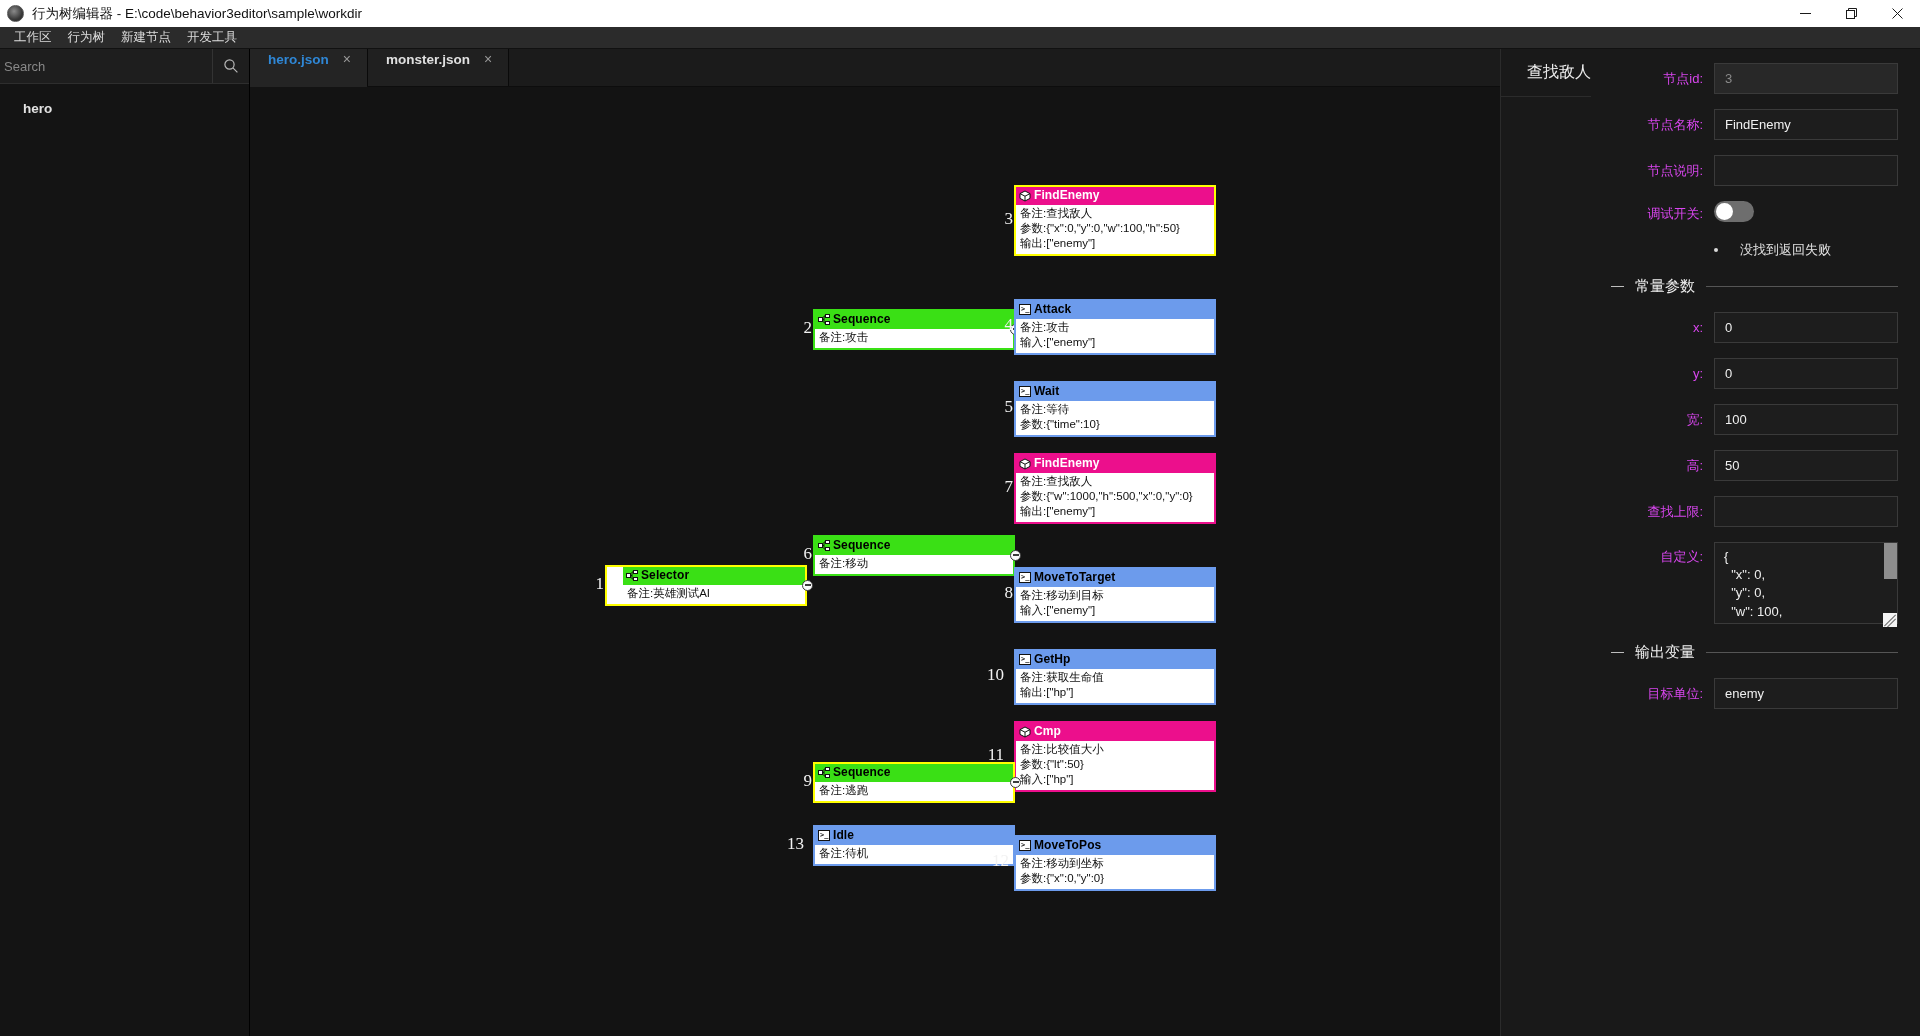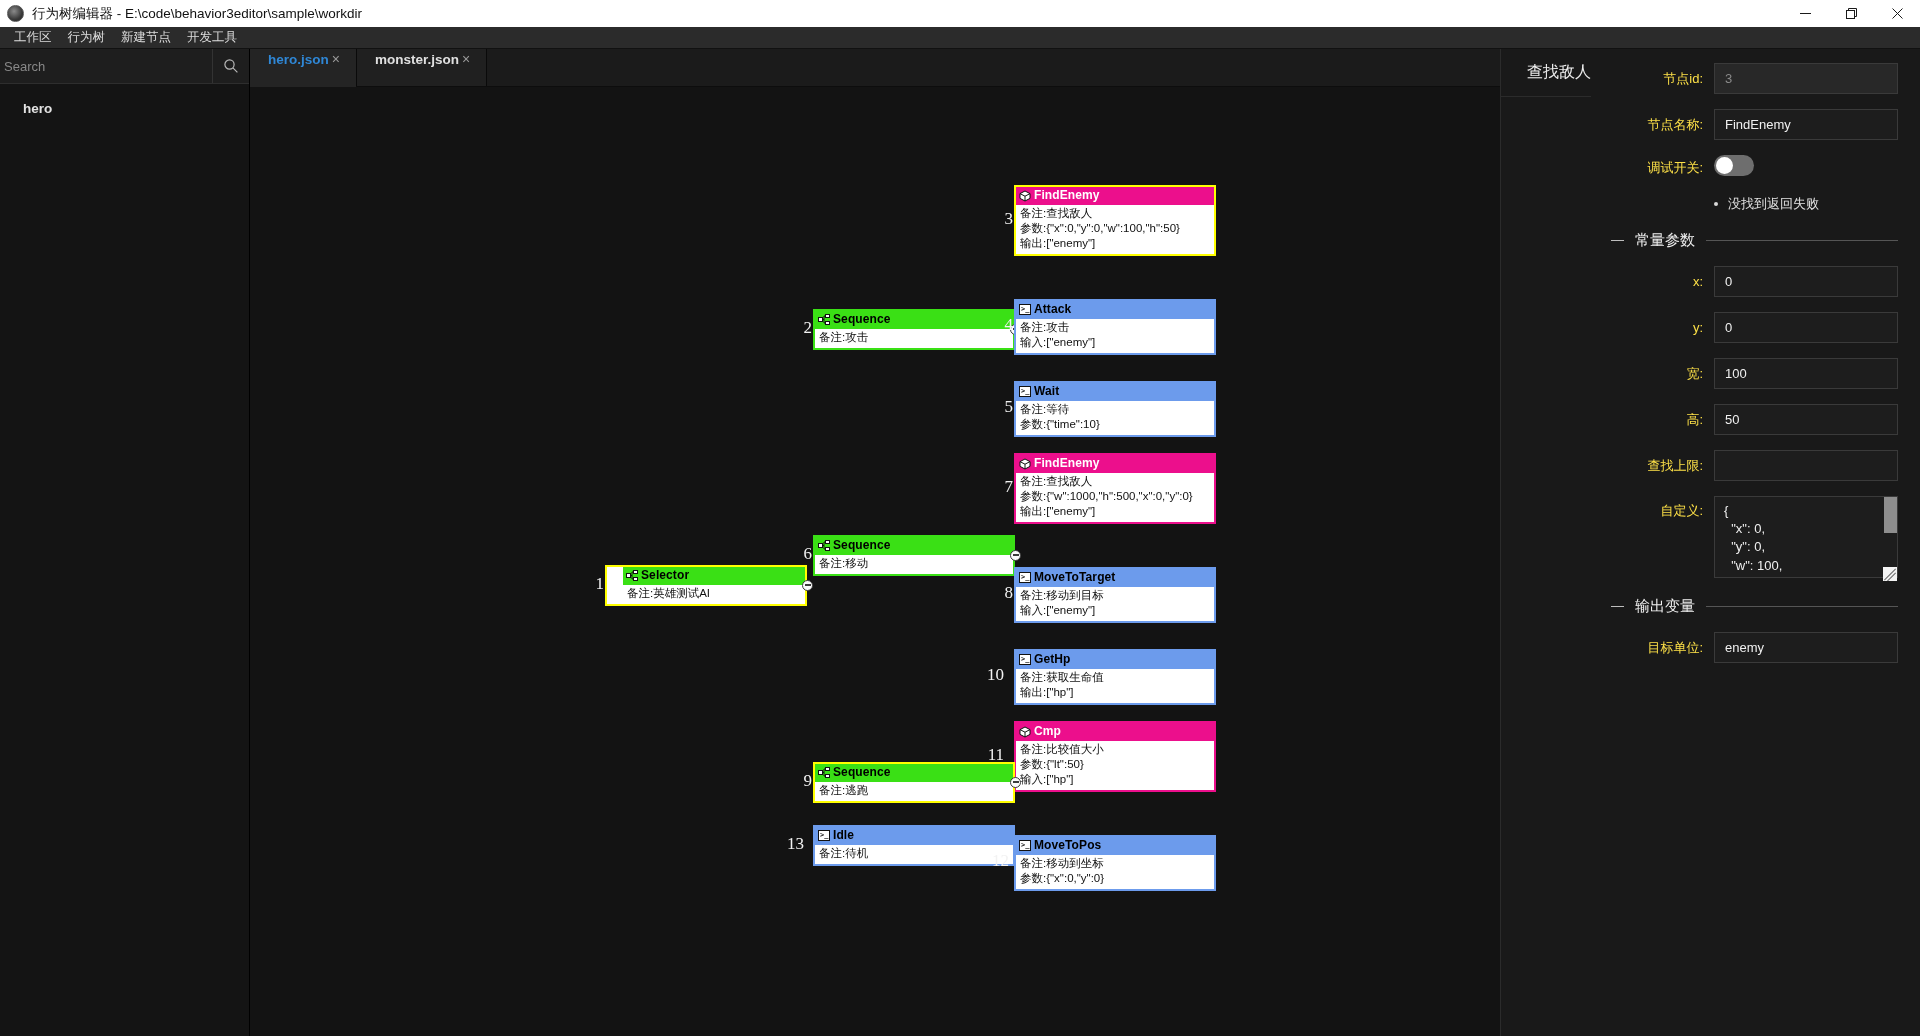--- a/index.html
+++ b/index.html
@@ -82,21 +82,21 @@
     width: 4px; background: #1b7fe0;
   }
 
   
   #center { flex: 1; display: flex; flex-direction: column; background: #121212; min-width: 0;}
   #tabbar {
     height: 38px; background: #1b1b1b; display: flex; align-items: stretch;
     border-bottom: 1px solid #0d0d0d; flex: none;
   }
   .tab {
-    display: flex; align-items: center; gap: 3px;
+    display: flex; align-items: center; gap: 14px;
     padding: 0 16px 17px 18px; font-size: 13.5px;
     background: #202020; border-right: 1px solid #0a0a0a;
     color: #e0e0e0; font-weight: bold; position: relative;
   }
   .tab.active { background: #242424; color: #2f87d6; }
   .tab.active::after{
     content:""; position:absolute; left:0; right:0; bottom:-1px; height:2px; background:#242424;
   }
   .tab-close { color: #9a9a9a; font-size: 14px; font-weight: normal; }
 
@@ -153,42 +153,42 @@
     overflow: hidden;
   }
   #props-header {
     height: 48px; display: flex; align-items: center; padding-left: 26px;
     font-size: 16px; color: #ededed; border-bottom: 1px solid #2b2b2b; flex: none;
   }
   #props-body { padding: 14px 22px 10px 10px; overflow: hidden; }
   .frow { display: flex; align-items: center; margin-bottom: 15px; }
   .flabel {
     width: 113px; text-align: right; padding-right: 11px;
-    font-size: 13px; color: #fde047; white-space: nowrap;
+    font-size: 13px; color: #d946ef; white-space: nowrap;
   }
   .fctl { flex: 1; }
   .finput {
     width: 100%; height: 31px; background: #1d1d1d;
     border: 1px solid #3a3a3a; color: #f0f0f0;
     font-size: 13px; padding: 0 10px; outline: none;
     font-family: "Liberation Sans", sans-serif;
   }
   .finput.readonly { background: #282828; color: #8a8a8a; border-color: #3a3a3a; }
   .finput::placeholder { color: #7b7b7b; }
 
   .toggle {
     width: 40px; height: 21px; border-radius: 11px; background: #6e6e6e;
     position: relative; display: inline-block;
   }
   .toggle .knob {
     position: absolute; left: 2px; top: 2px; width: 17px; height: 17px;
     border-radius: 50%; background: #fff;
   }
 
-  .hint { display: flex; align-items: center; gap: 10px; margin: 0 0 18px 113px; }
+  .hint { display: flex; align-items: center; gap: 22px; margin: 0 0 18px 113px; }
   .hint .dot { width: 4px; height: 4px; background: #d9d9d9; border-radius: 50%; flex:none;}
   .hint span { font-size: 13px; color: #e2e2e2; }
 
   .section {
     display: flex; align-items: center; gap: 11px; margin: 0 0 16px 0; padding-left: 10px;
   }
   .section .minus { width: 13px; height: 1px; background: #bdbdbd; flex: none; }
   .section .stitle { font-size: 15px; color: #f0f0f0; white-space: nowrap; }
   .section .sline { flex: 1; height: 1px; background: #555; }
 
@@ -494,20 +494,24 @@
       <div class="frow">
         <div class="flabel">节点id:</div>
         <div class="fctl"><input class="finput readonly" readonly="" value="3" style=""></div>
       </div>
 
       <div class="frow">
         <div class="flabel">节点名称:</div>
         <div class="fctl"><input class="finput" value="FindEnemy" style=""></div>
       </div>
 
+      <div class="frow">
+        <div class="flabel">节点说明:</div>
+        <div class="fctl"><input class="finput" value="" style=""></div>
+      </div>
 
       <div class="frow">
         <div class="flabel">调试开关:</div>
         <div class="fctl">
           <div class="toggle"><div class="knob"></div></div>
         </div>
       </div>
 
       <div class="hint">
         <div class="dot"></div>

